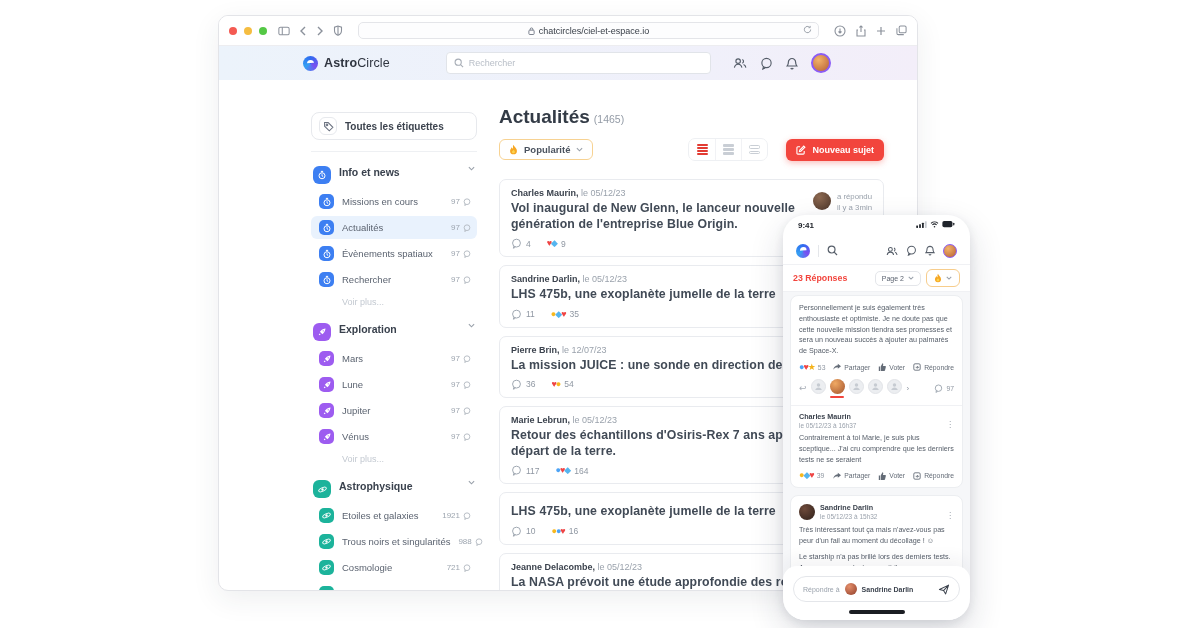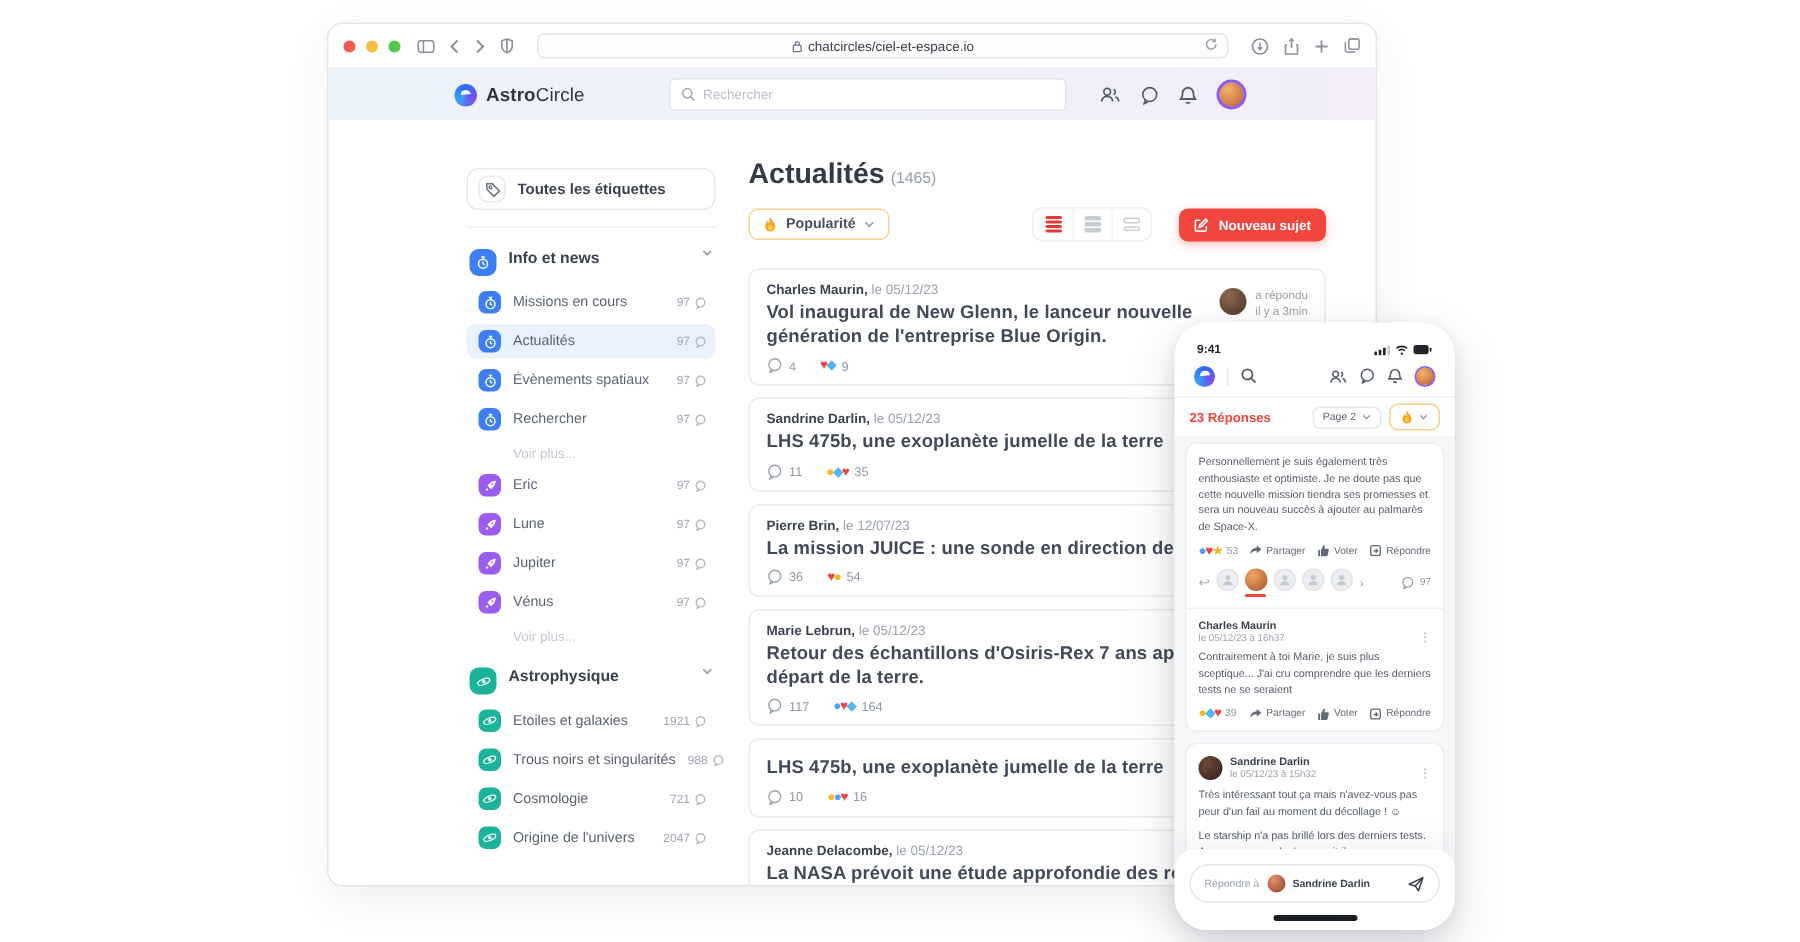--- a/index.html
+++ b/index.html
@@ -86,21 +86,21 @@
   .t-side{display:flex;align-items:flex-start;gap:6px;padding-top:4px}
   .t-avatar{width:18px;height:18px;border-radius:50%;flex:none}
   .av-0{background:radial-gradient(circle at 35% 30%,#8e6a52,#4a3328)}
   .av-1{background:radial-gradient(circle at 35% 30%,#e58f6a,#8e3d2a)}
   .av-2{background:radial-gradient(circle at 35% 30%,#e5b46a,#9a5c2a)}
   .t-note{font-size:7.8px;color:#9aa2ac;line-height:1.35;white-space:nowrap}
 
   
   .phone{position:absolute;left:783px;top:215px;width:187px;height:405px;background:#fff;border-radius:22px;
     box-shadow:0 14px 34px rgba(30,40,60,.16),0 3px 10px rgba(30,40,60,.10);overflow:hidden;display:flex;flex-direction:column;z-index:5}
-  .p-status{height:22px;display:flex;align-items:flex-end;justify-content:space-between;padding:6px 15px 0}
+  .p-status{height:22px;display:flex;align-items:flex-start;justify-content:space-between;padding:6px 15px 0}
   .p-time{font-size:8px;font-weight:bold;color:#20242b}
   .p-sticons{display:flex;align-items:center;gap:3px;color:#20242b}
   .p-appbar{height:27px;display:flex;align-items:center;padding:0 13px;gap:8px;color:#575f6a}
   .p-vdiv{width:1px;height:12px;background:#e4e6ea}
   .p-logo{width:14px;height:14px;border-radius:50%;background:conic-gradient(#2f6bf0,#7a4ff0,#34a0f2,#2f6bf0);position:relative;flex:none}
   .p-logo::after{content:"";position:absolute;left:3.5px;top:3.5px;width:7px;height:7px;border-radius:50%;background:#fff;
     clip-path:polygon(0 0,100% 0,100% 45%,0 55%)}
   .p-appbar .sp{flex:1}
   .p-avatar{width:14px;height:14px;border-radius:50%;background:radial-gradient(circle at 35% 30%,#f3b36a,#b65f33);border:1.5px solid #8b5cf6}
   .p-toolbar{height:28px;display:flex;align-items:center;gap:5px;padding:0 10px;border-top:1px solid #f0f1f4;border-bottom:1px solid #f0f1f4}
@@ -344,28 +344,42 @@
               <span class="item-label">Rechercher</span>
               <span class="item-count">
                 <span class="n">97</span>
                 <svg width="8" height="8" viewBox="0 0 14 14" fill="none" stroke="#b3bac2" stroke-width="1.6">
                   <circle cx="7" cy="6.5" r="5"></circle>
                   <path d="M3.8 10.4L3 13l2.6-1.2"></path>
                 </svg>
               </span>
             </div>
             <div class="see-more">Voir plus...</div>
+            <div class="sec-head">
+              <span class="sec-ic" style="background:#9d5cf0">
+                <svg width="10" height="10" viewBox="0 0 16 16">
+                  <path fill="#fff" d="M13.6 2.4c-3 .2-5.4 1.4-7.4 3.4L4.6 7.4l4 4 1.6-1.6c2-2 3.2-4.4 3.4-7.4zM5.8 11.6L4.2 13.2 2.8 11.8 4.4 10.2z"></path>
+                  <circle cx="9.9" cy="6.1" r="1" fill="#9d5cf0"></circle>
+                </svg>
+              </span>
+              <span class="sec-label">Exploration</span>
+              <span class="sec-chev">
+                <svg width="7" height="5" viewBox="0 0 8 5" fill="none" stroke="#9aa1ab" stroke-width="1.3">
+                  <path d="M1 1l3 3 3-3"></path>
+                </svg>
+              </span>
+            </div>
             <div class="side-item">
               <span class="item-ic" style="background:#9d5cf0">
                 <svg width="10" height="10" viewBox="0 0 16 16">
                   <path fill="#fff" d="M13.6 2.4c-3 .2-5.4 1.4-7.4 3.4L4.6 7.4l4 4 1.6-1.6c2-2 3.2-4.4 3.4-7.4zM5.8 11.6L4.2 13.2 2.8 11.8 4.4 10.2z"></path>
                   <circle cx="9.9" cy="6.1" r="1" fill="#9d5cf0"></circle>
                 </svg>
               </span>
-              <span class="item-label">Eric</span>
+              <span class="item-label">Mars</span>
               <span class="item-count">
                 <span class="n">97</span>
                 <svg width="8" height="8" viewBox="0 0 14 14" fill="none" stroke="#b3bac2" stroke-width="1.6">
                   <circle cx="7" cy="6.5" r="5"></circle>
                   <path d="M3.8 10.4L3 13l2.6-1.2"></path>
                 </svg>
               </span>
             </div>
             <div class="side-item">
               <span class="item-ic" style="background:#9d5cf0">

